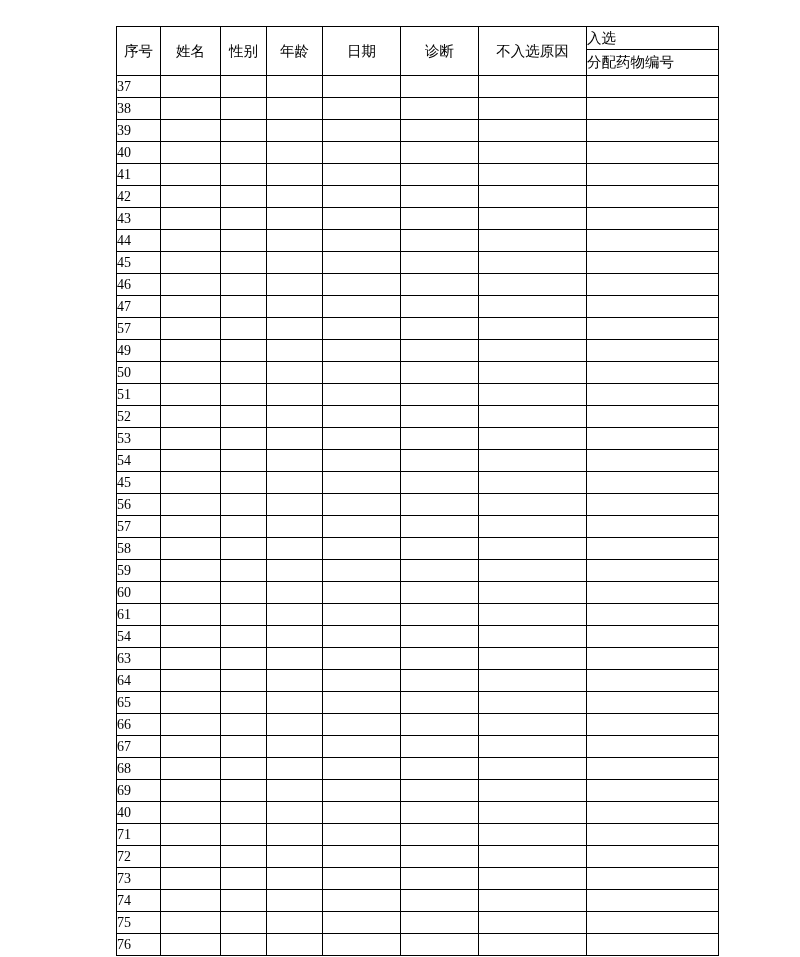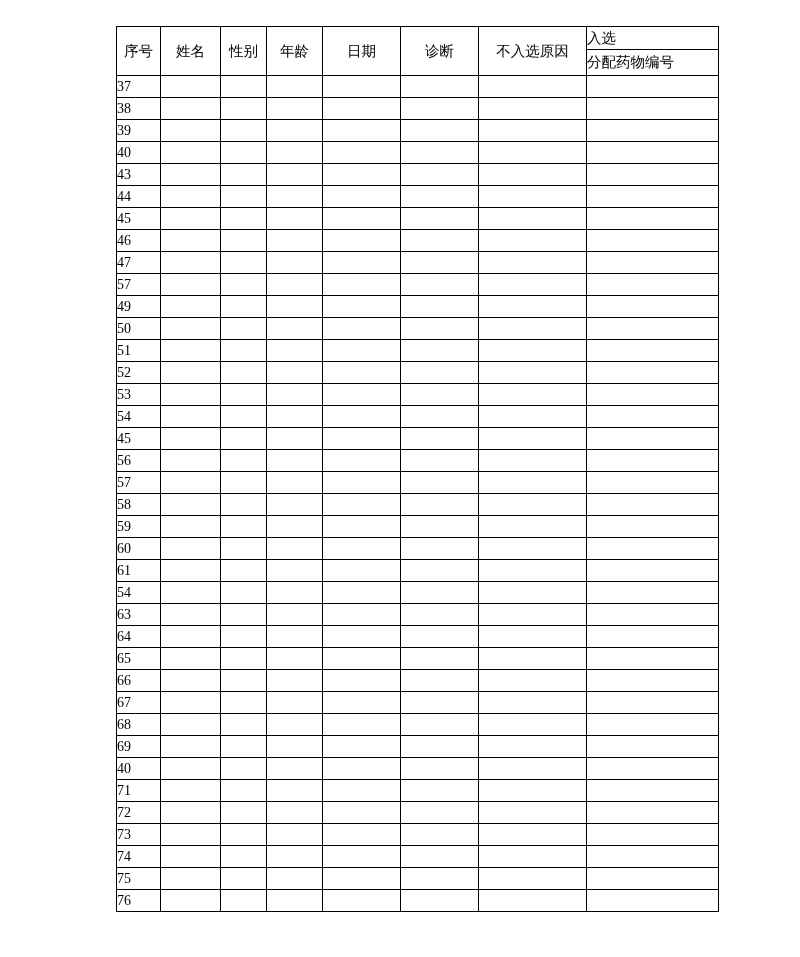--- a/index.html
+++ b/index.html
@@ -178,20 +178,40 @@
           <td class="seq-cell">40</td>
           <td class="blank-cell"></td>
           <td class="blank-cell"></td>
           <td class="blank-cell"></td>
           <td class="blank-cell"></td>
           <td class="blank-cell"></td>
           <td class="blank-cell"></td>
           <td class="blank-cell"></td>
         </tr>
         <tr>
+          <td class="seq-cell">41</td>
+          <td class="blank-cell"></td>
+          <td class="blank-cell"></td>
+          <td class="blank-cell"></td>
+          <td class="blank-cell"></td>
+          <td class="blank-cell"></td>
+          <td class="blank-cell"></td>
+          <td class="blank-cell"></td>
+        </tr>
+        <tr>
+          <td class="seq-cell">42</td>
+          <td class="blank-cell"></td>
+          <td class="blank-cell"></td>
+          <td class="blank-cell"></td>
+          <td class="blank-cell"></td>
+          <td class="blank-cell"></td>
+          <td class="blank-cell"></td>
+          <td class="blank-cell"></td>
+        </tr>
+        <tr>
           <td class="seq-cell">43</td>
           <td class="blank-cell"></td>
           <td class="blank-cell"></td>
           <td class="blank-cell"></td>
           <td class="blank-cell"></td>
           <td class="blank-cell"></td>
           <td class="blank-cell"></td>
           <td class="blank-cell"></td>
         </tr>
         <tr>

